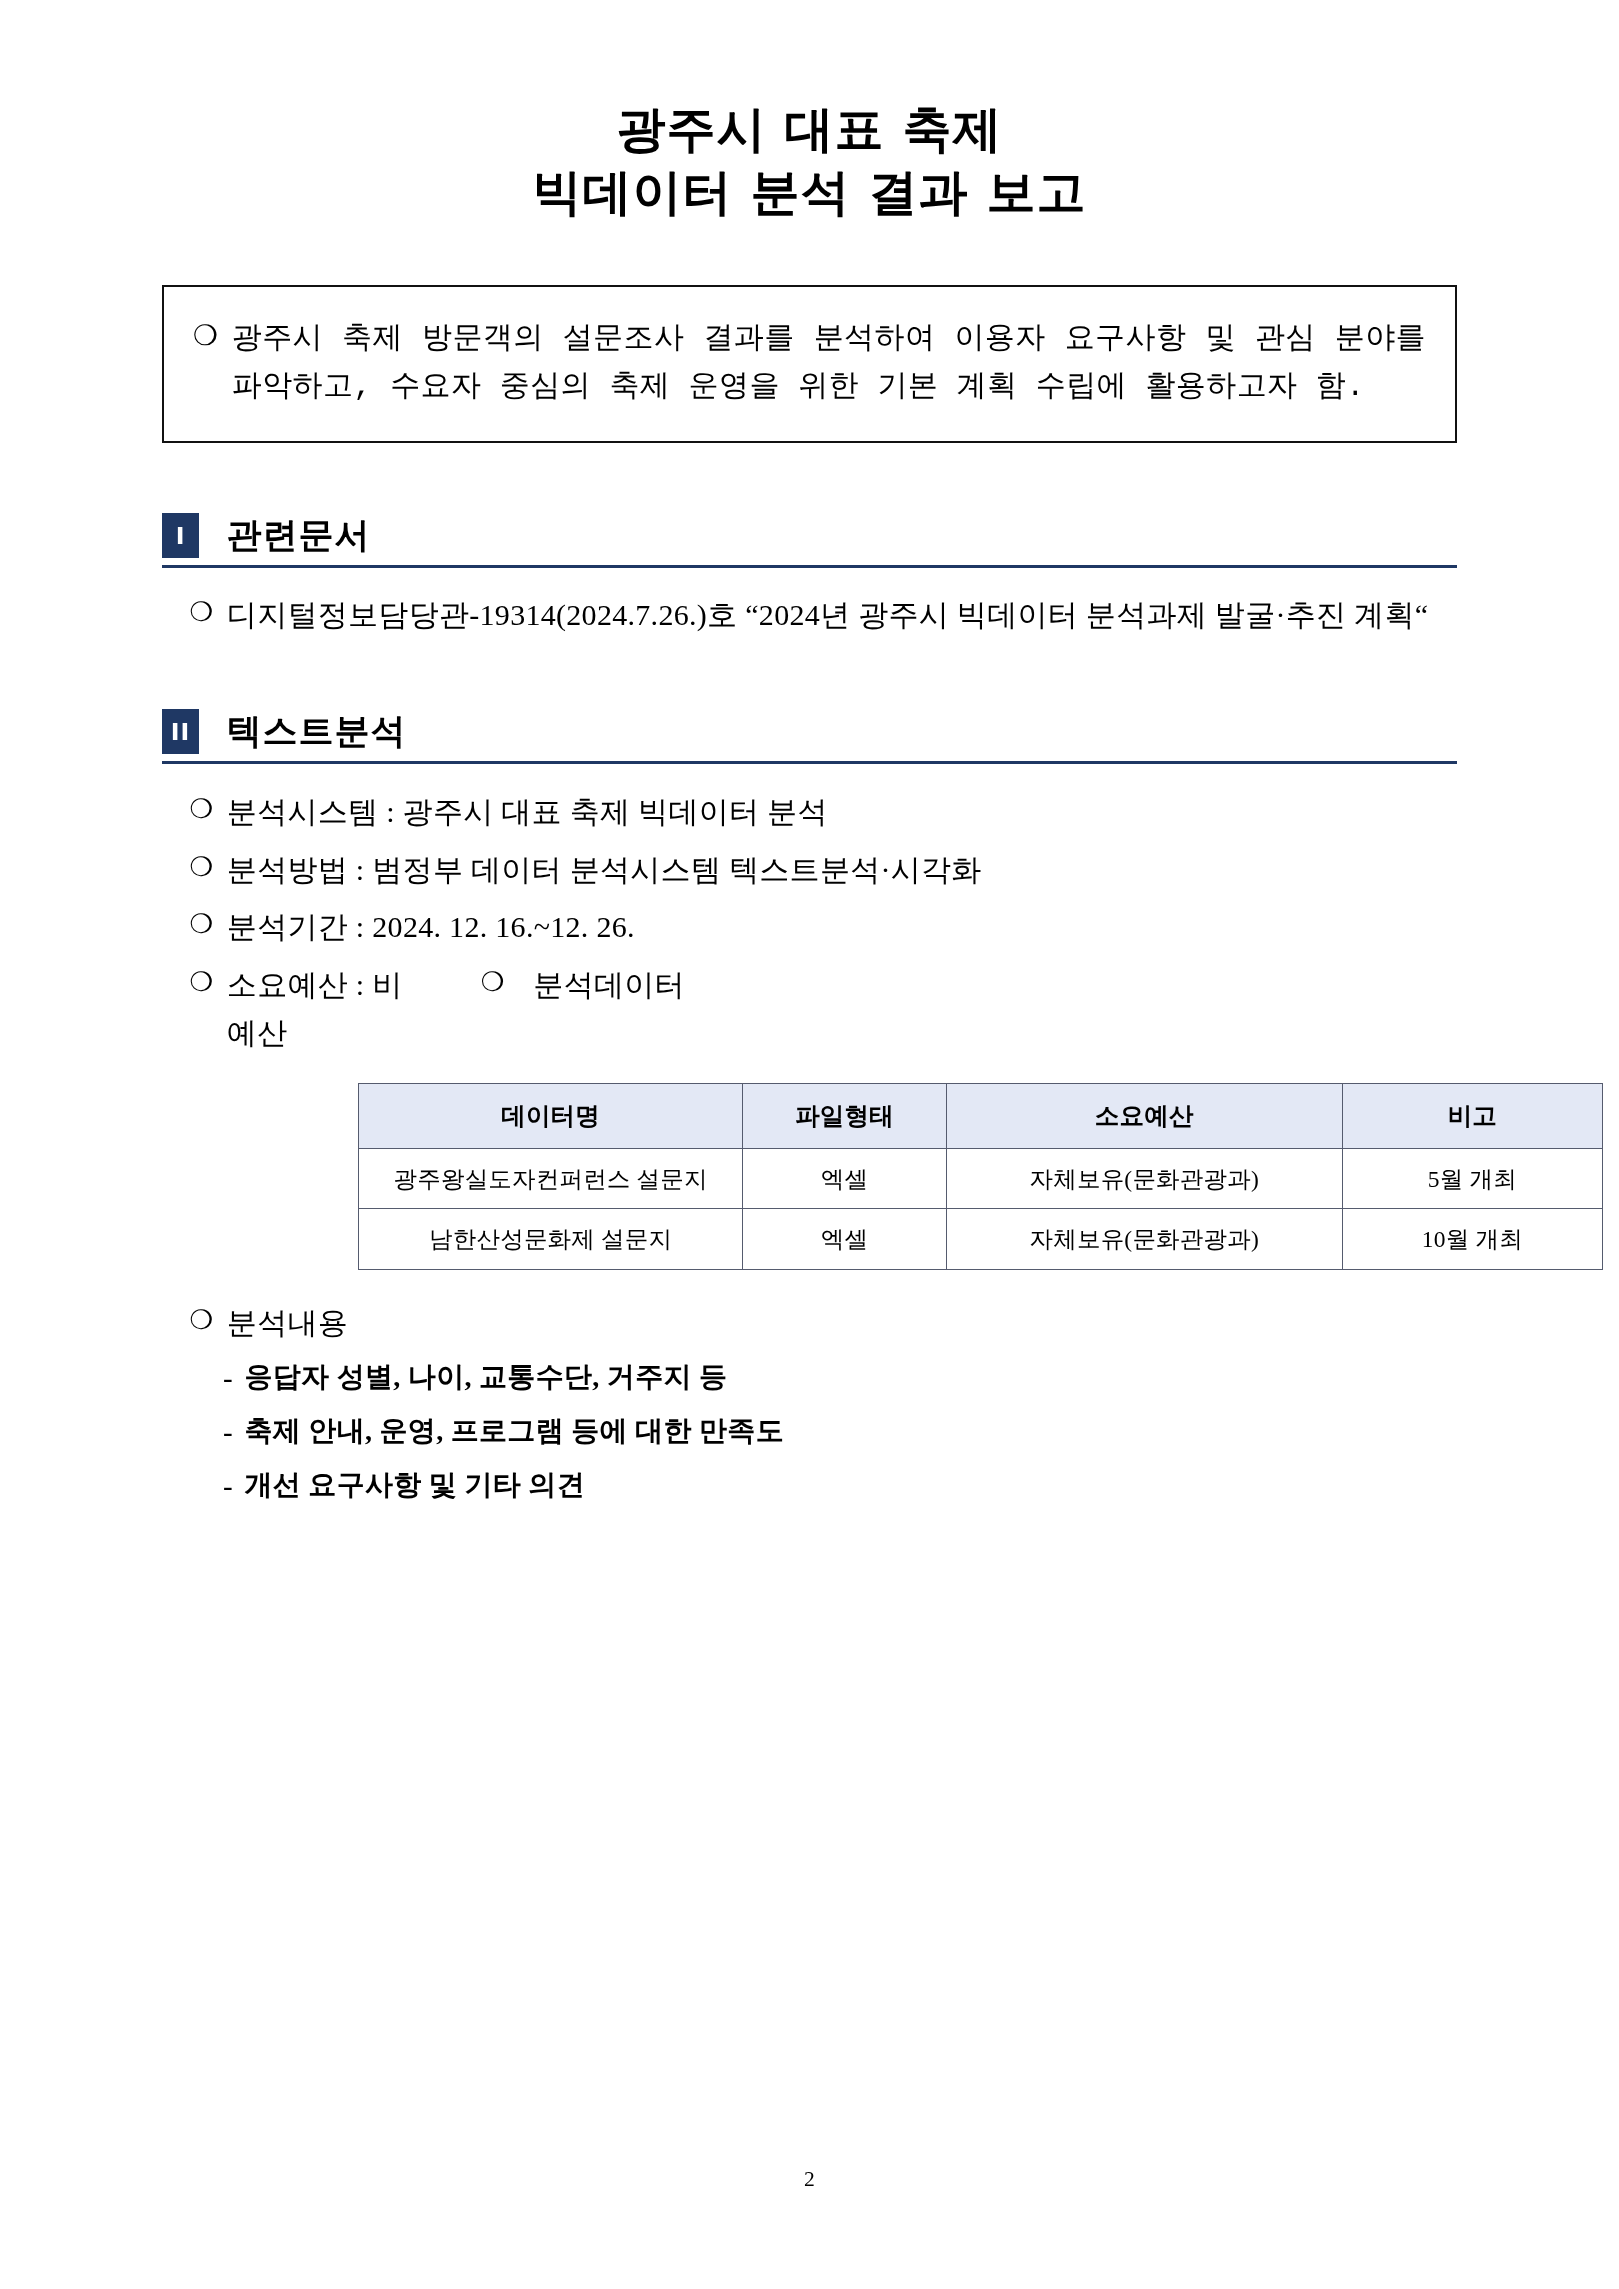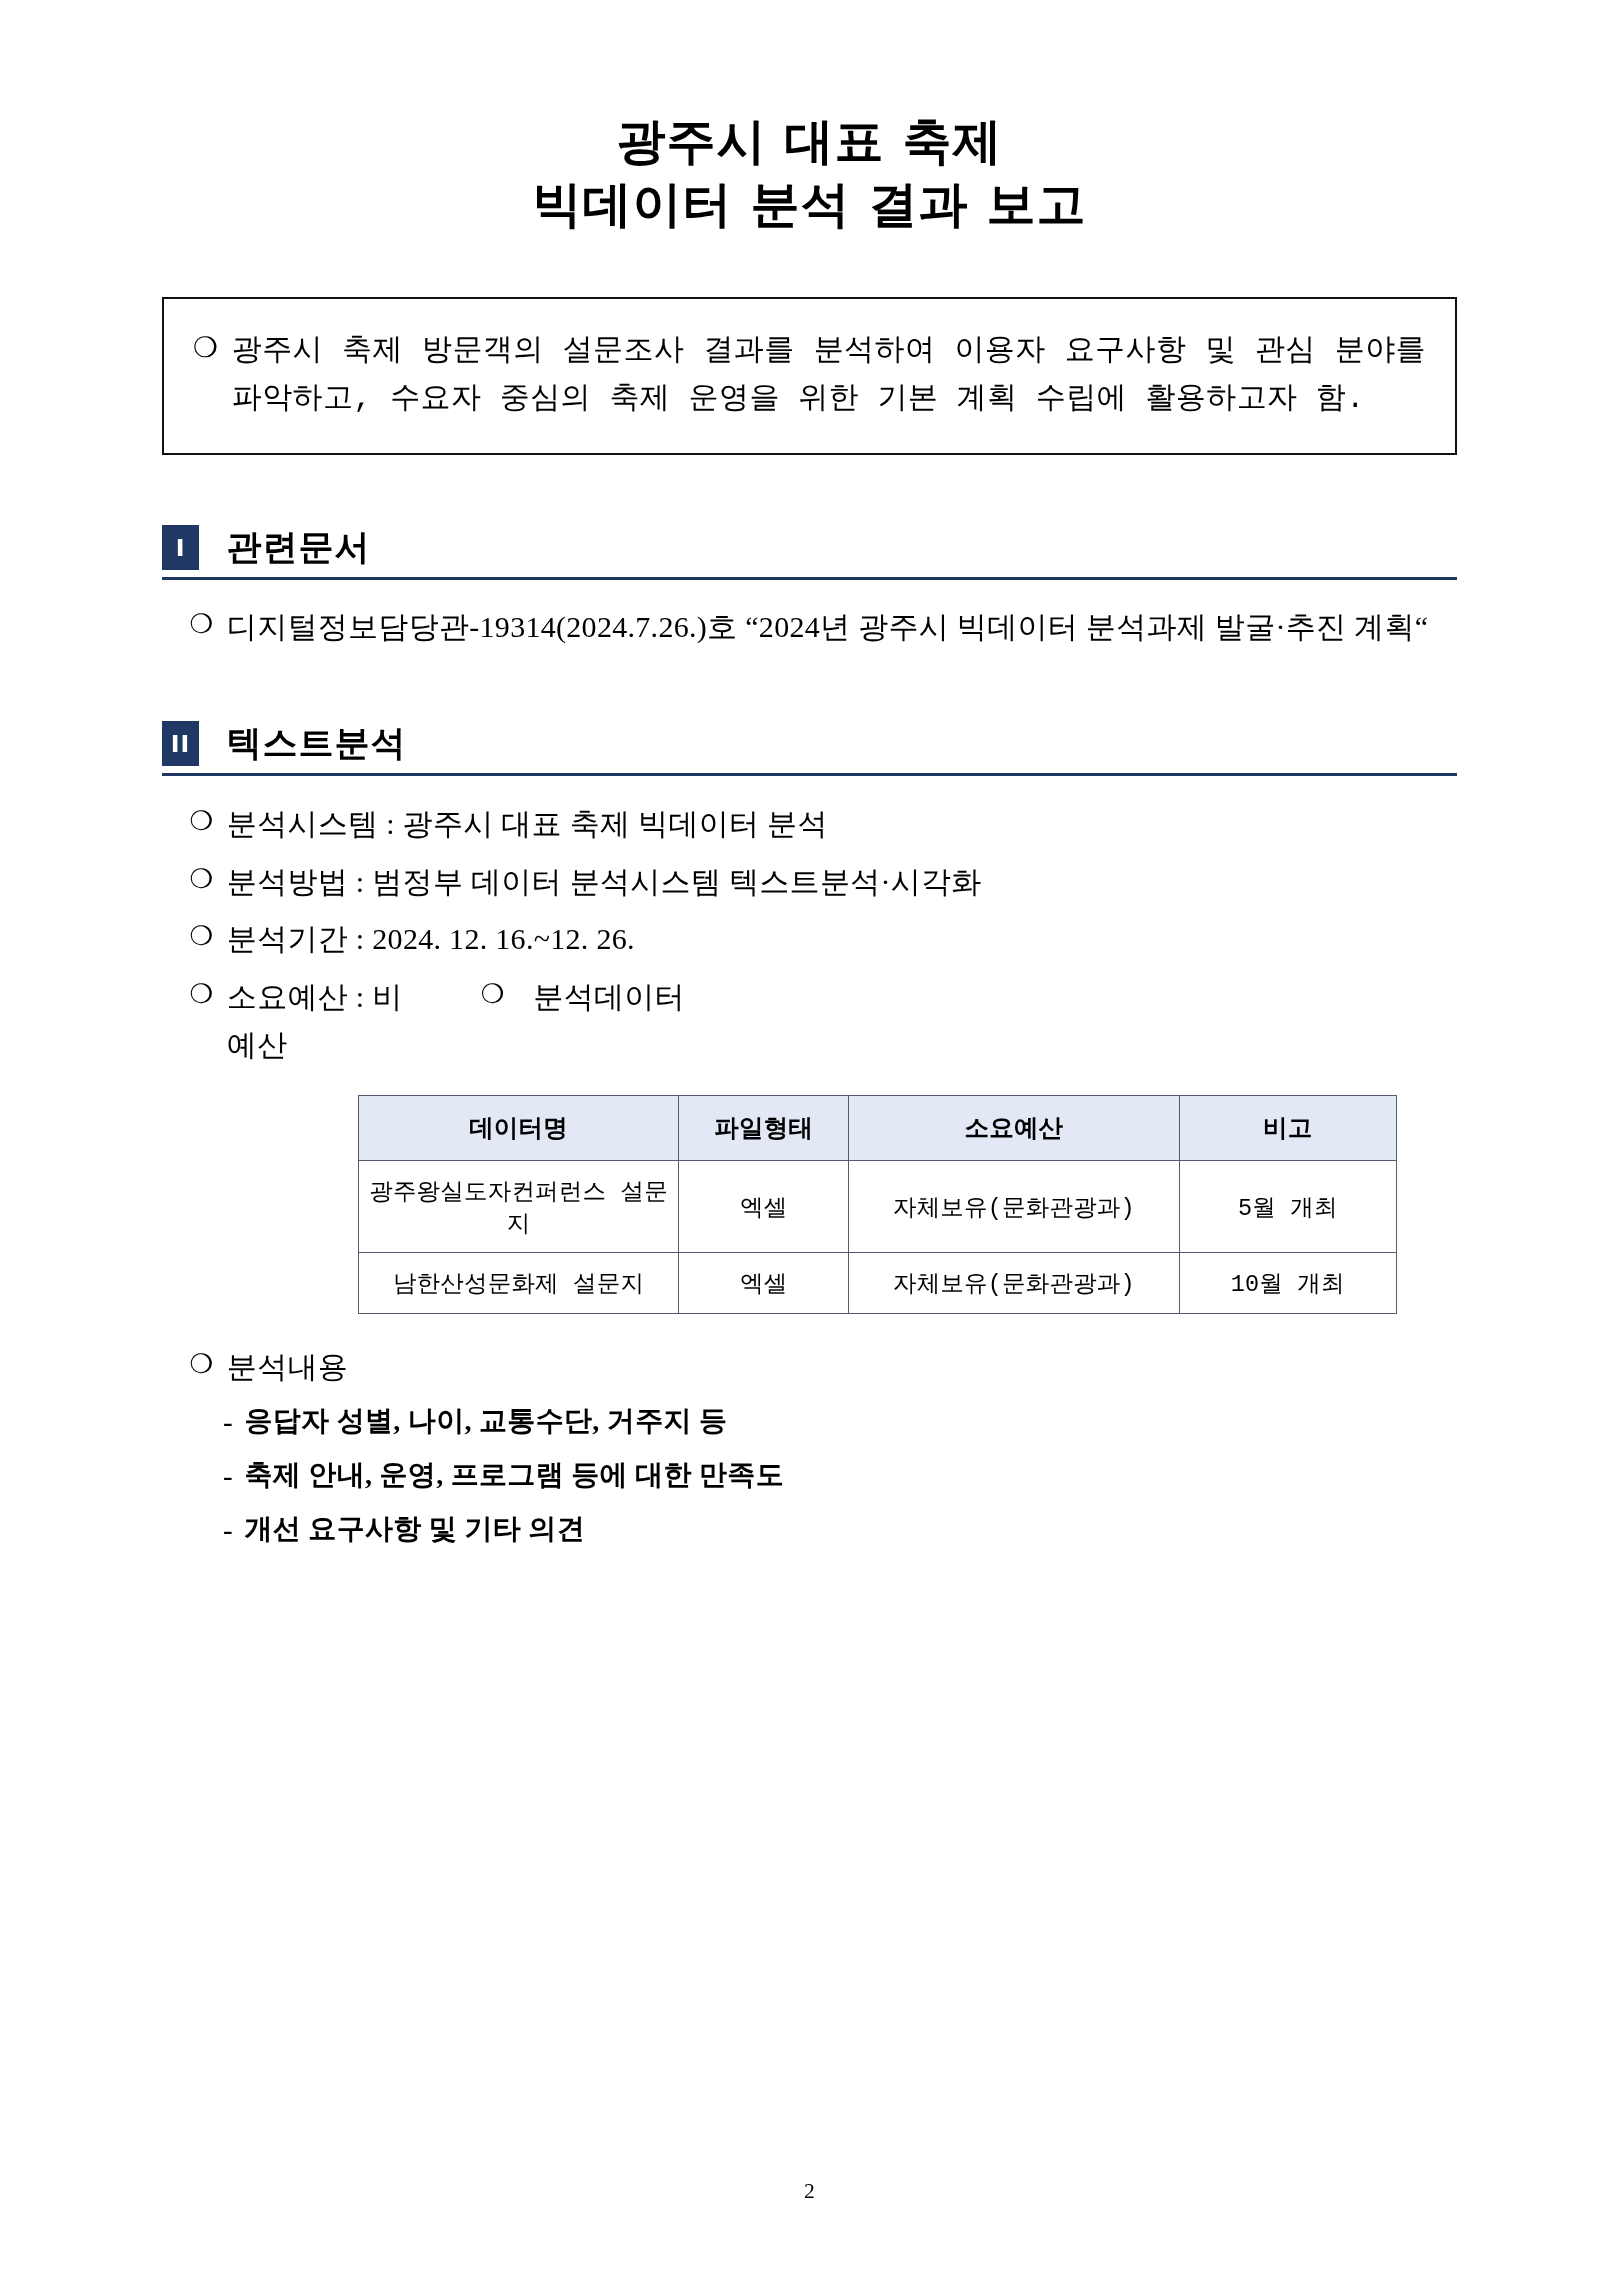--- a/index.html
+++ b/index.html
@@ -25,21 +25,20 @@
 
   
   .doc-title {
     text-align: center;
     font-family: "DejaVu Sans", sans-serif;
     font-weight: bold;
     font-size: 49px;
     line-height: 1.28;
     letter-spacing: 1px;
     padding-top: 99px;
-    margin-top: 12px;
   }
   .doc-title .line2 { display: block; }
 
   
   .summary-box {
     margin-top: 61px;
     border: 2px solid #111111;
     padding: 27.4px 29px 29px 29px;
     box-sizing: border-box;
   }
@@ -144,22 +143,22 @@
     font-size: 26.5px;
     line-height: 1.55;
     padding: 0 11.8px 0 43px;
     font-family: "DejaVu Sans", sans-serif;
   }
 
   
   .data-table {
     margin: 25.5px 0 0 196px;
     border-collapse: collapse;
-    width: 1039px;
-    font-family: Liberation Mono, monospace;
+    width: 1245px;
+    font-family: Liberation Serif, serif;
   }
   .data-table th, .data-table td {
     border: 1.5px solid #555b6e;
     text-align: center;
     font-size: 23.5px;
     padding: 13.7px 3.9px;
     letter-spacing: 0.2px;
   }
   .data-table thead th {
     background: #e3e8f5;

